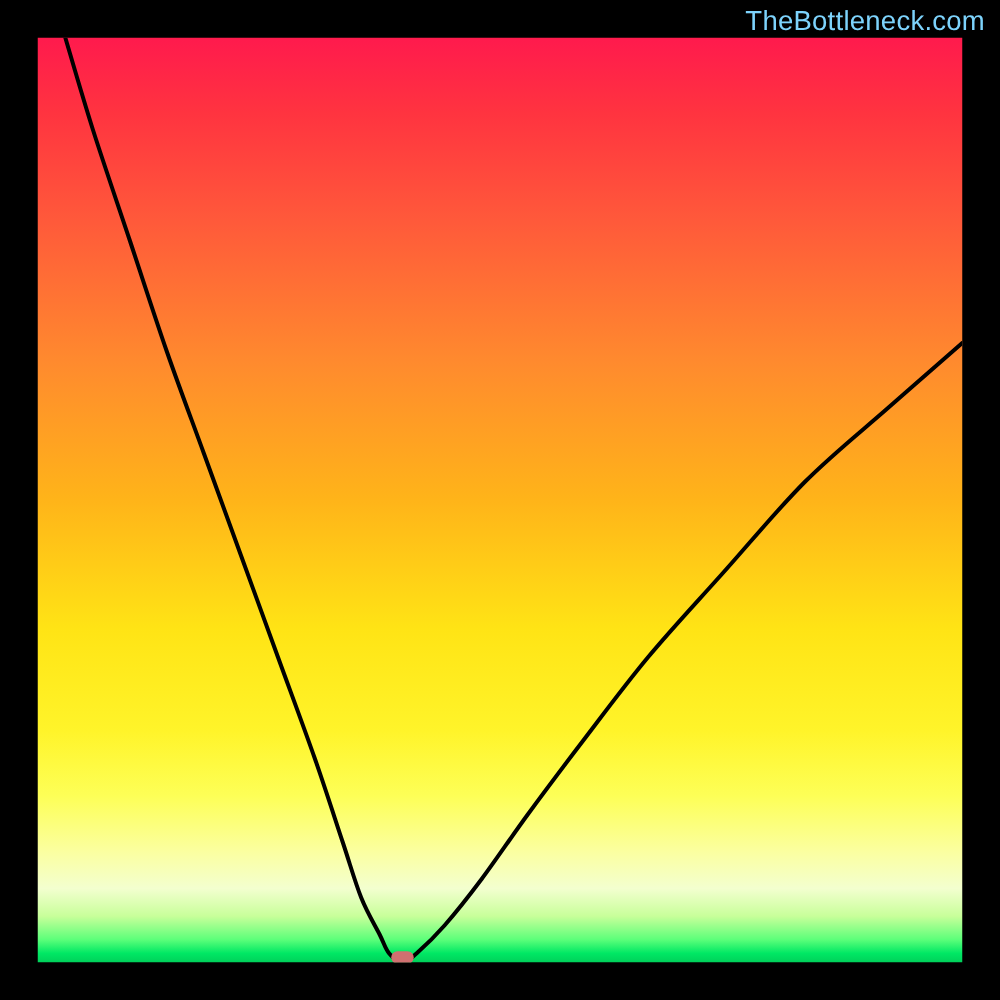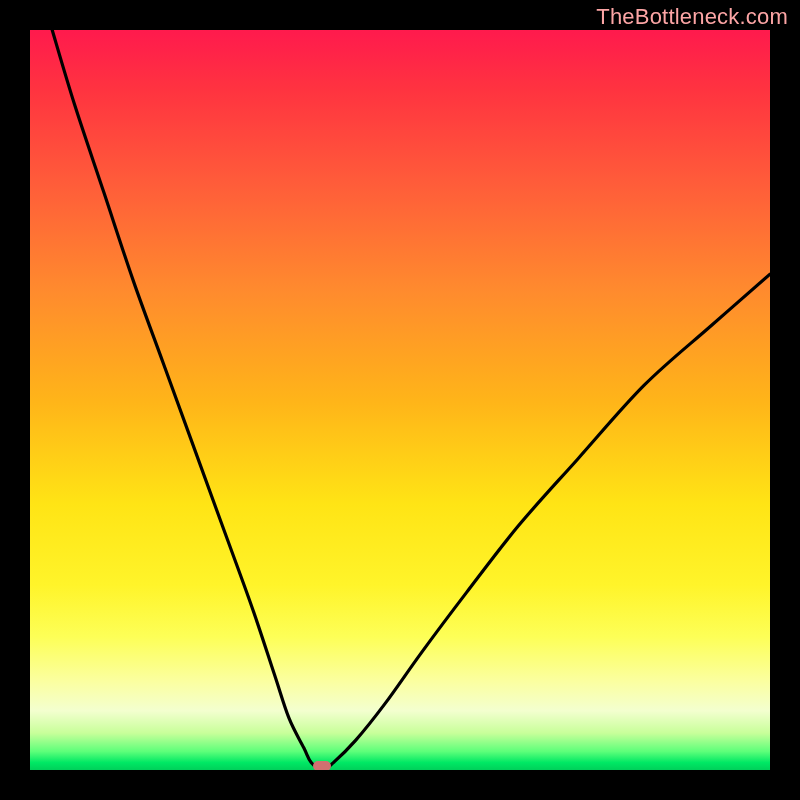--- a/index.html
+++ b/index.html
@@ -14,21 +14,21 @@
   .outer {
     position: relative;
     width: 800px;
     height: 800px;
     background: #000;
   }
   .watermark {
     position: absolute;
     top: 4px;
     right: 12px;
-    color: #fca5a5;
+    color: #7dd3fc;
     font-size: 22px;
     font-weight: 500;
     letter-spacing: 0.2px;
     z-index: 10;
     user-select: none;
   }
   .plot-area {
     position: absolute;
     left: 30px;
     top: 30px;

